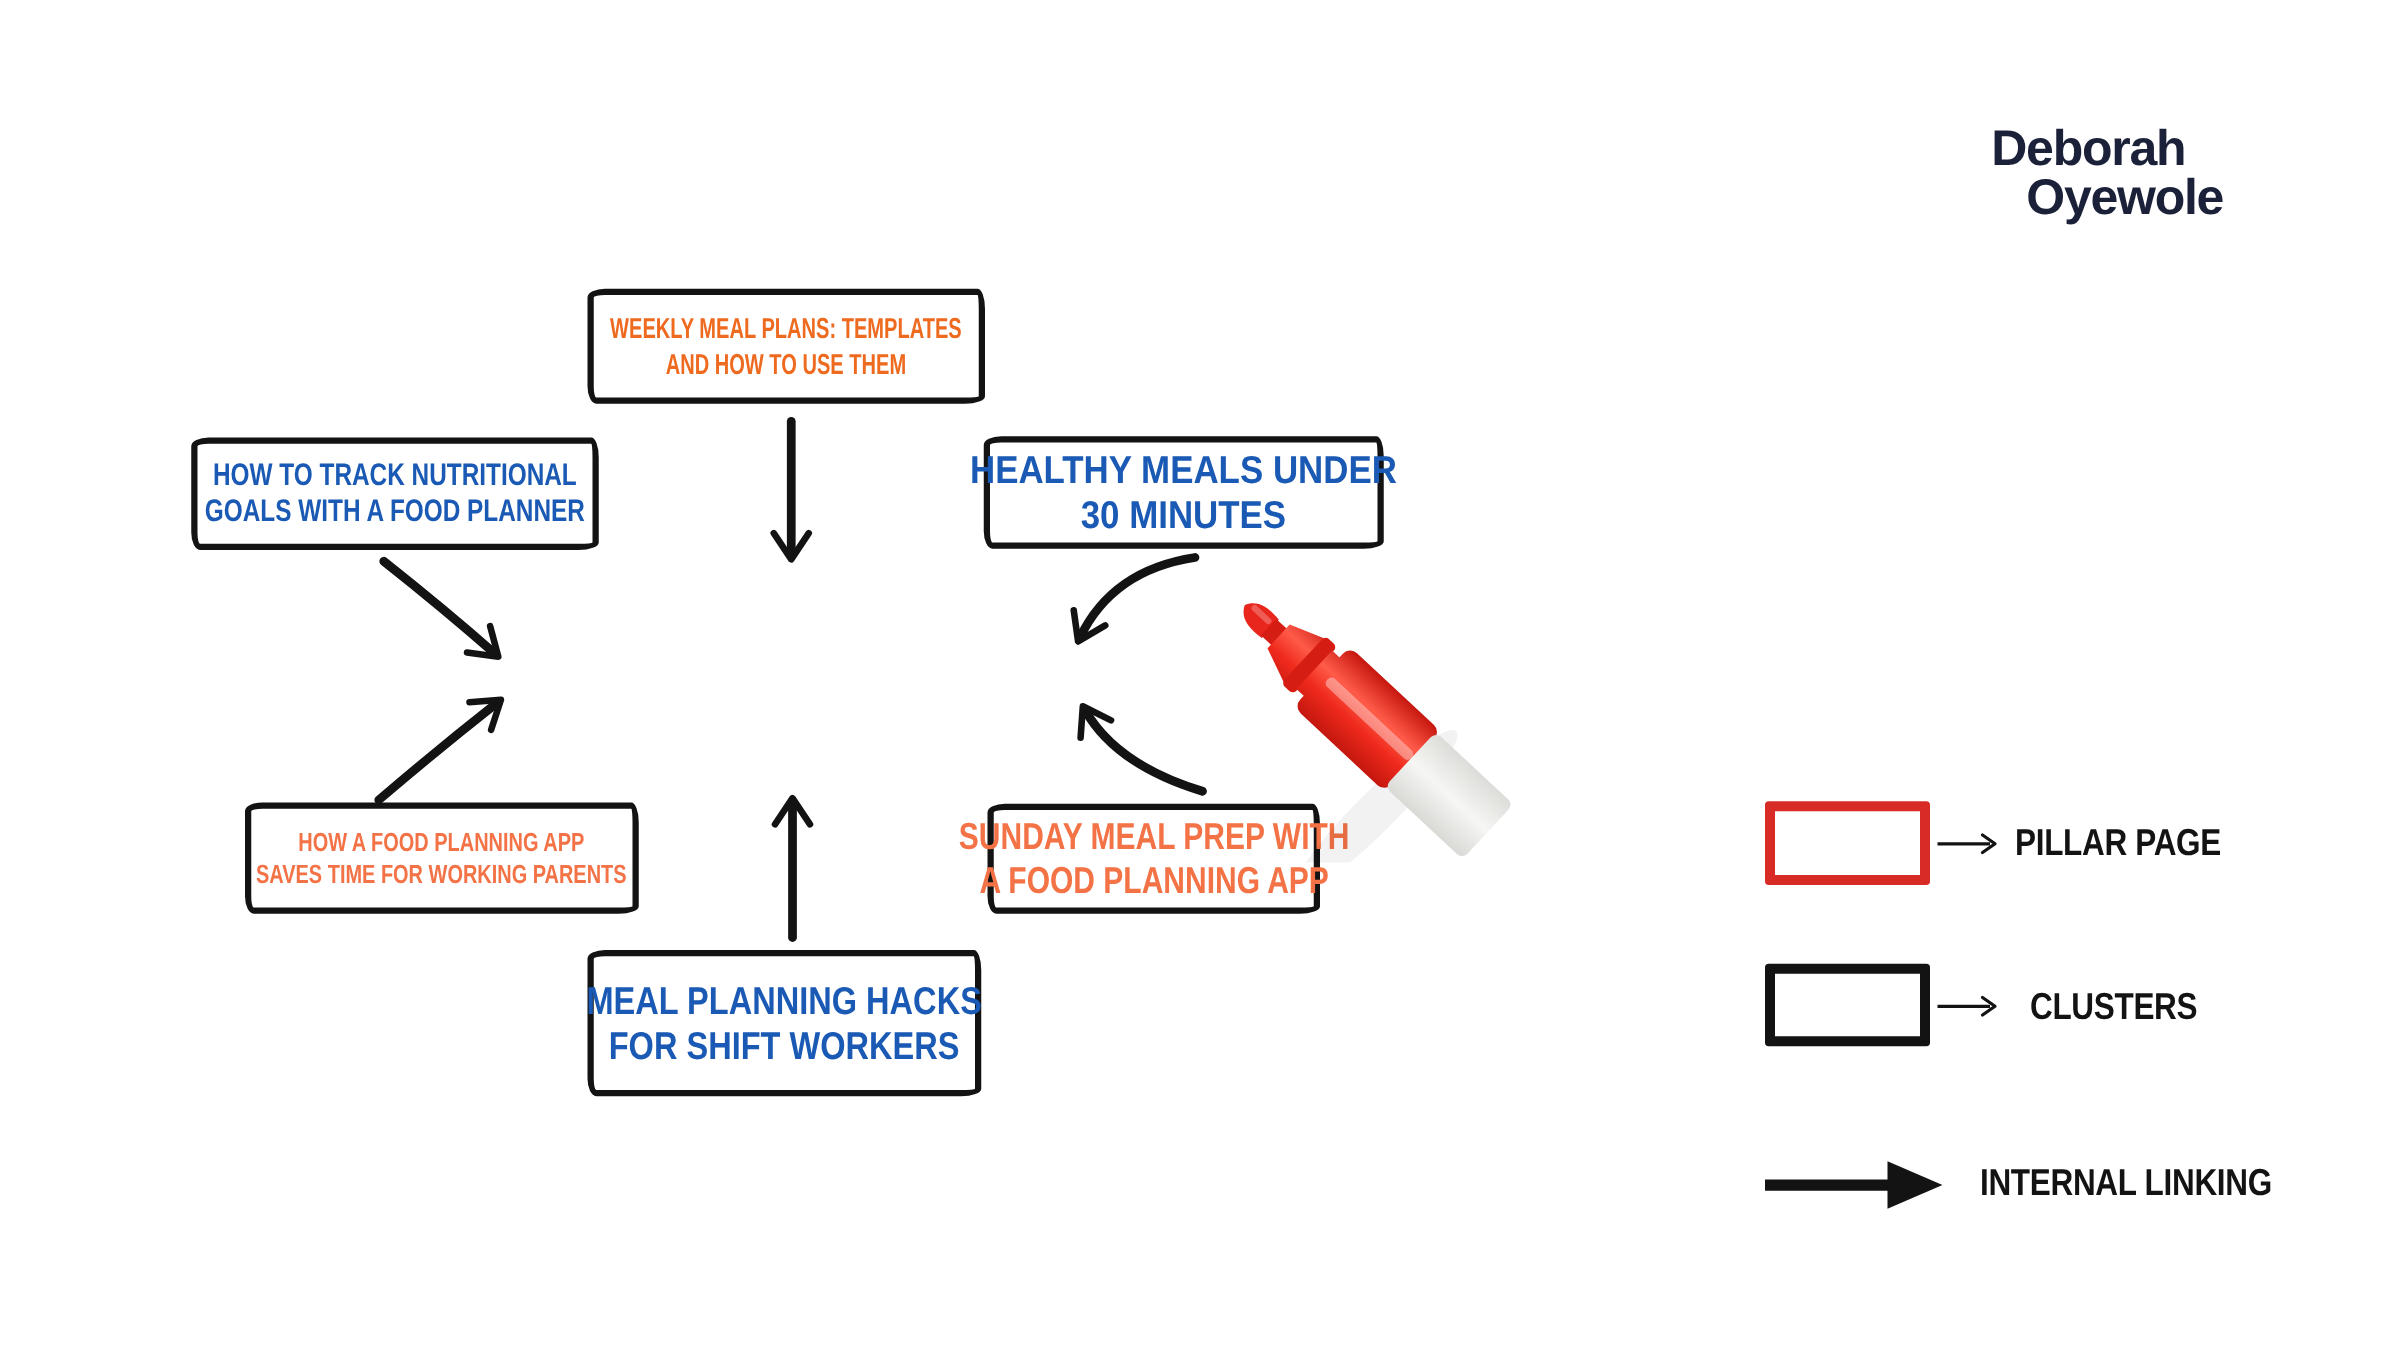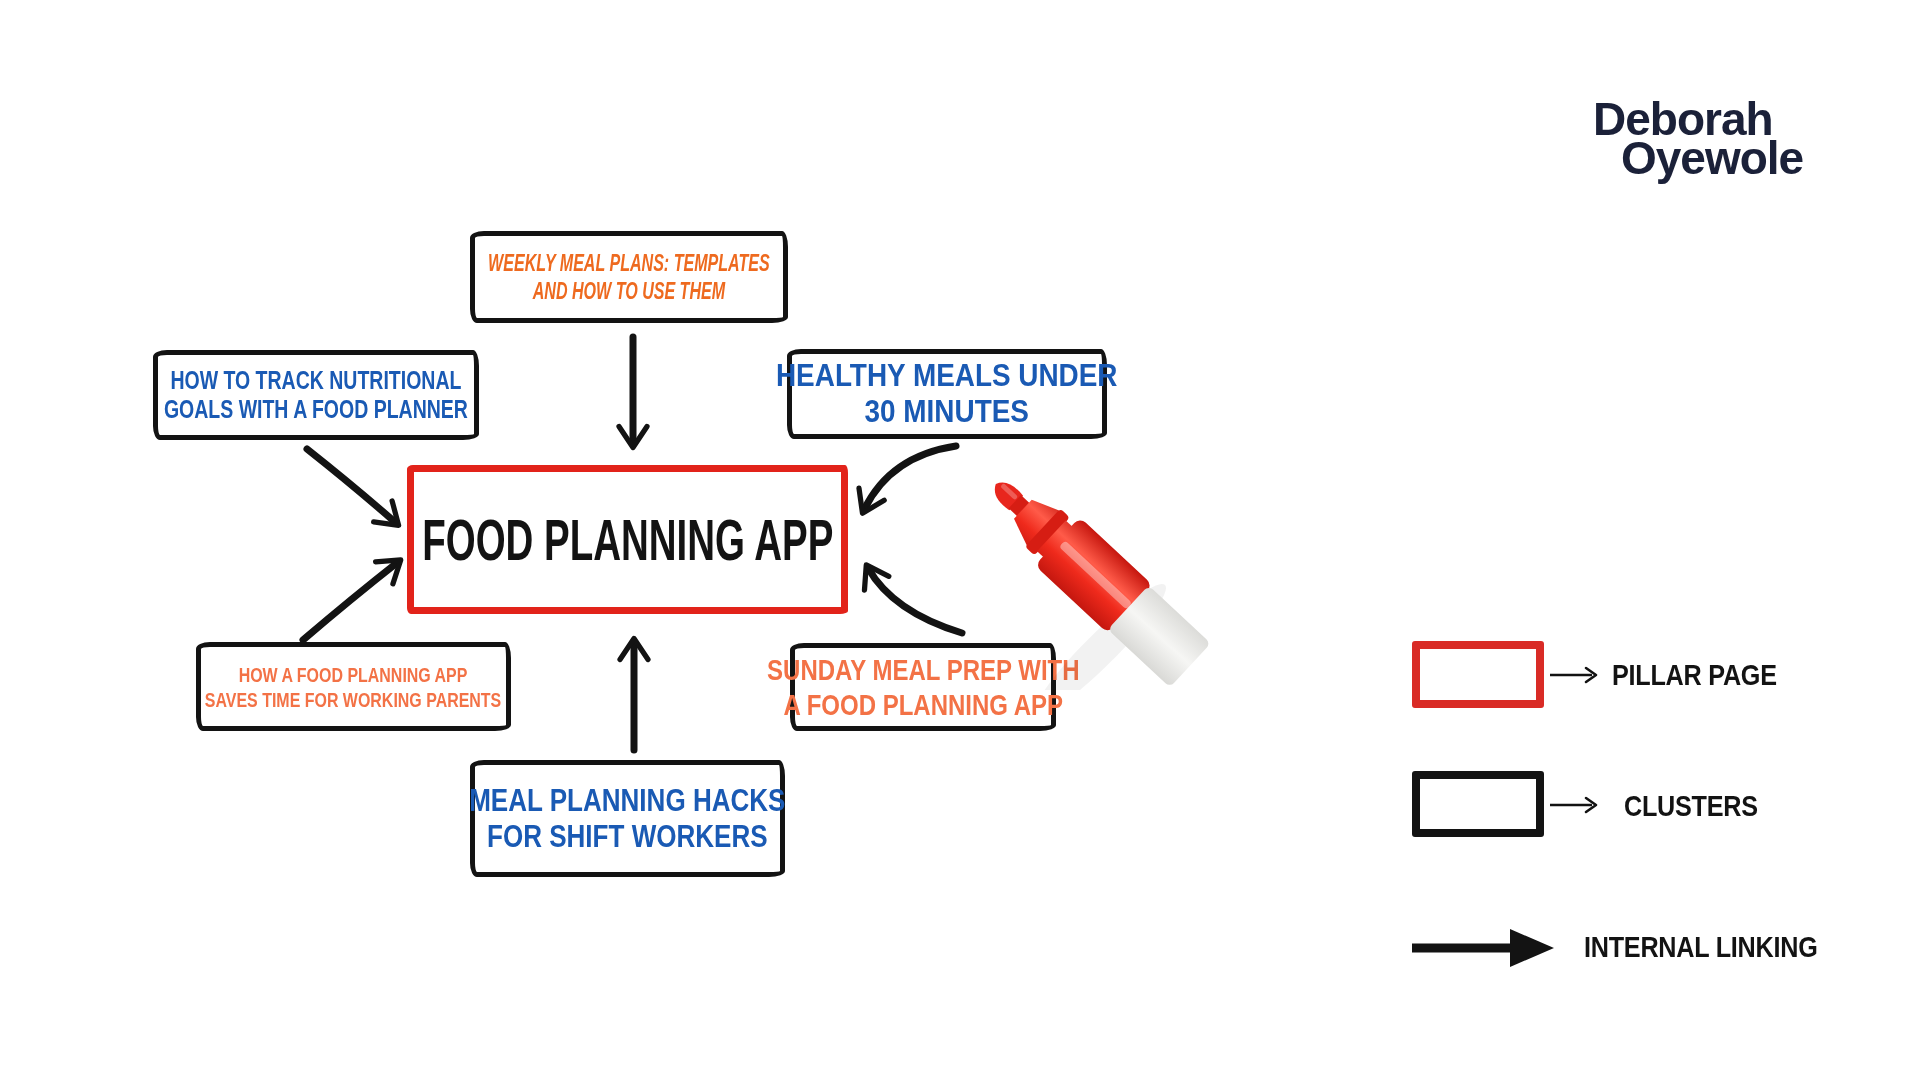--- a/index.html
+++ b/index.html
@@ -5,33 +5,33 @@
   html,body{margin:0;padding:0;}
   body{
     width:1920px;height:1080px;background:#ffffff;overflow:hidden;
     font-family:"Liberation Sans","DejaVu Sans",sans-serif;
     -webkit-font-smoothing:antialiased;
   }
   .stage{position:relative;width:1920px;height:1080px;background:var(--background,#fff);}
 
   
   .logo{position:absolute;left:1593px;top:100px;color:var(--navy,#1b2139);
-        font-weight:800;font-size:46px;line-height:39px;letter-spacing:-1px;}
+        font-weight:800;font-size:40px;line-height:39px;letter-spacing:-1px;}
   .logo .l2{margin-left:28px;}
 
   
   .box{position:absolute;box-sizing:border-box;background:#fff;
        display:flex;flex-direction:column;align-items:center;justify-content:center;
        text-align:center;}
   .cluster{border:5px solid var(--black,#131313);
            border-radius:14px 6px 16px 7px / 7px 16px 6px 14px;}
   .pillar{border:7px solid var(--red,#e2231a);
           border-radius:6px 3px 8px 4px / 4px 8px 3px 6px;}
 
-  .b-top        {left:470px; top:231px; width:318px; height:92px;font-style:italic;}
+  .b-top        {left:470px; top:231px; width:318px; height:92px;}
   .b-left-top   {left:153px; top:350px; width:326px; height:90px;}
   .b-right-top  {left:787px; top:349px; width:320px; height:90px;}
   .b-pillar     {left:407px; top:465px; width:441px; height:149px;}
   .b-left-bot   {left:152px; top:642px; width:315px; height:89px;margin-left:44px;}
   .b-right-bot  {left:790px; top:643px; width:266px; height:88px;}
   .b-bottom     {left:470px; top:760px; width:315px; height:117px;}
 
   .btxt{font-weight:800;white-space:nowrap;transform-origin:50% 50%;}
   .pillar-text{color:var(--black,#131313);font-size:52px;letter-spacing:0px;
                transform:scale(0.74,1.12);}
@@ -103,23 +103,20 @@
     </div>
   </div>
 
   <div class="box cluster b-right-top">
     <div class="btxt t-right-top">
       <div>HEALTHY MEALS UNDER</div>
       <div>30 MINUTES</div>
     </div>
   </div>
 
-  <div class="box pillar b-pillar">
-    <div class="btxt pillar-text">FOOD PLANNING APP</div>
-  </div>
 
   <div class="box cluster b-left-bot">
     <div class="btxt t-left-bot">
       <div>HOW A FOOD PLANNING APP</div>
       <div>SAVES TIME FOR WORKING PARENTS</div>
     </div>
   </div>
 
   <div class="box cluster b-right-bot">
     <div class="btxt t-right-bot">

